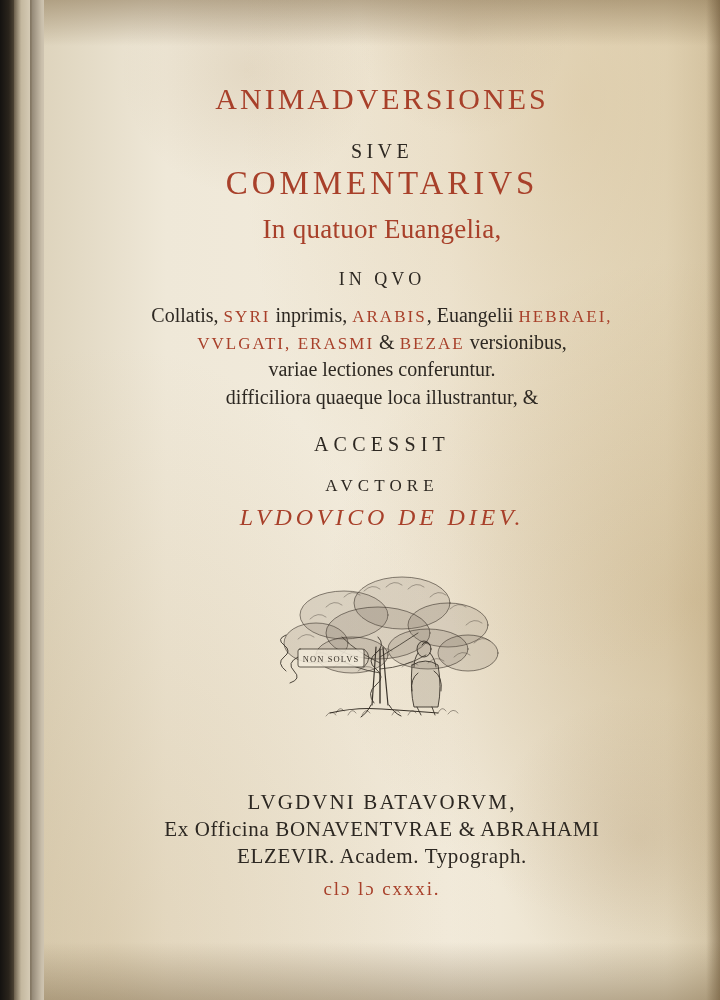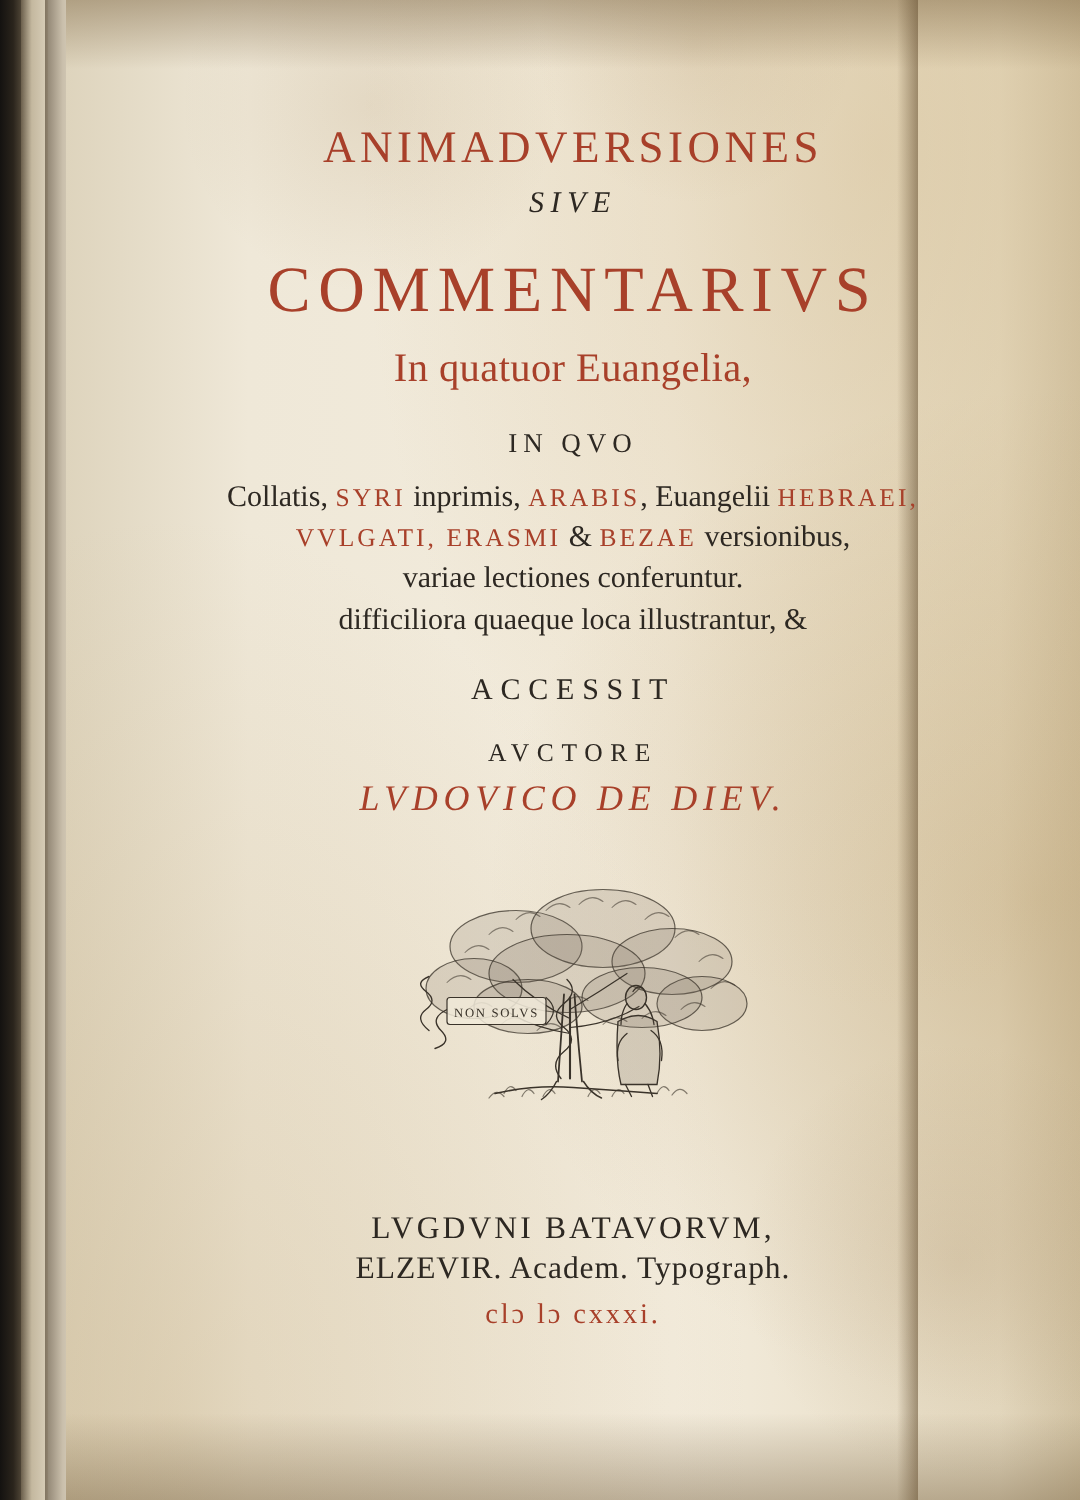--- a/index.html
+++ b/index.html
@@ -9,21 +9,21 @@
   }
   body {
     width: 720px;
     height: 1000px;
     overflow: hidden;
     font-family: "Liberation Serif", serif;
   }
 
   #page {
     position: relative;
-    width: 612px;
+    width: 720px;
     height: 1000px;
     background: #e8e0cf;
   }
 
   
   .gutter-dark {
     position: absolute;
     left: 0; top: 0;
     width: 16px; height: 1000px;
     background: linear-gradient(to right, #141210 0%, #2a241c 55%, #5a4f3e 100%);
@@ -89,28 +89,27 @@
   .red      { color: #a8402a; }
   .black    { color: #2d2822; }
 
   .t1 {
     margin-top: 82px;
     font-size: 30px;
     letter-spacing: 0.10em;
     font-family: "Liberation Serif", serif;
   }
   .t2 {
-    margin-top: 8px;
+    margin-top: 24px;
     font-size: 20px;
     letter-spacing: 0.22em;
-    font-style: italic;
   }
   .t3 {
-    margin-top: 22px;
-    font-size: 43px;
+    margin-top: 2px;
+    font-size: 33px;
     letter-spacing: 0.12em;
   }
   .t4 {
     margin-top: 12px;
     font-size: 27px;
     letter-spacing: 0.01em;
   }
   .t5 {
     margin-top: 24px;
     font-size: 18px;
@@ -283,18 +282,19 @@
             <path d="M74 163 q5 -7 10 -1"></path>
               <path d="M196 161 q5 -7 10 -1"></path>
           </g>
         </g>
         <text x="79" y="109" font-family="'Liberation Serif', serif" font-size="8.5" letter-spacing="1.1" text-anchor="middle" fill="#3a332a">NON SOLVS</text>
       </svg>
     </div>
 
     <div class="imprint black">
       <div class="l1">LVGDVNI BATAVORVM,</div>
+      <div>Ex Officina BONAVENTVRAE &amp; ABRAHAMI</div>
       <div>ELZEVIR. Academ. Typograph.</div>
       <div class="date red">clɔ lɔ cxxxi.</div>
     </div>
 
   </div>
 </div>
 
 </body></html>

